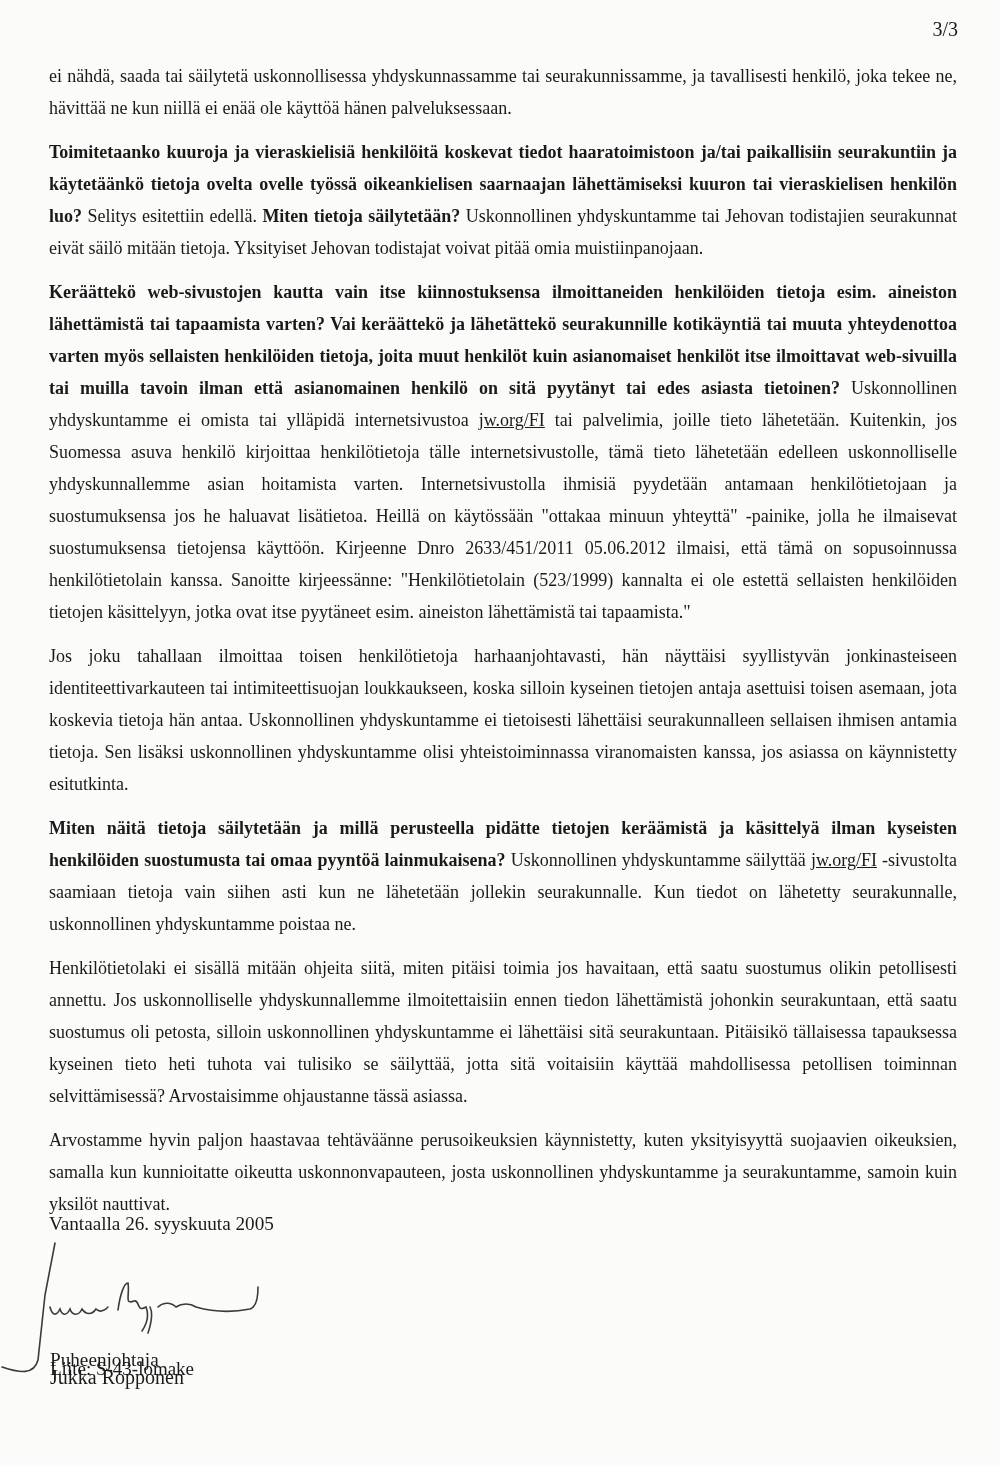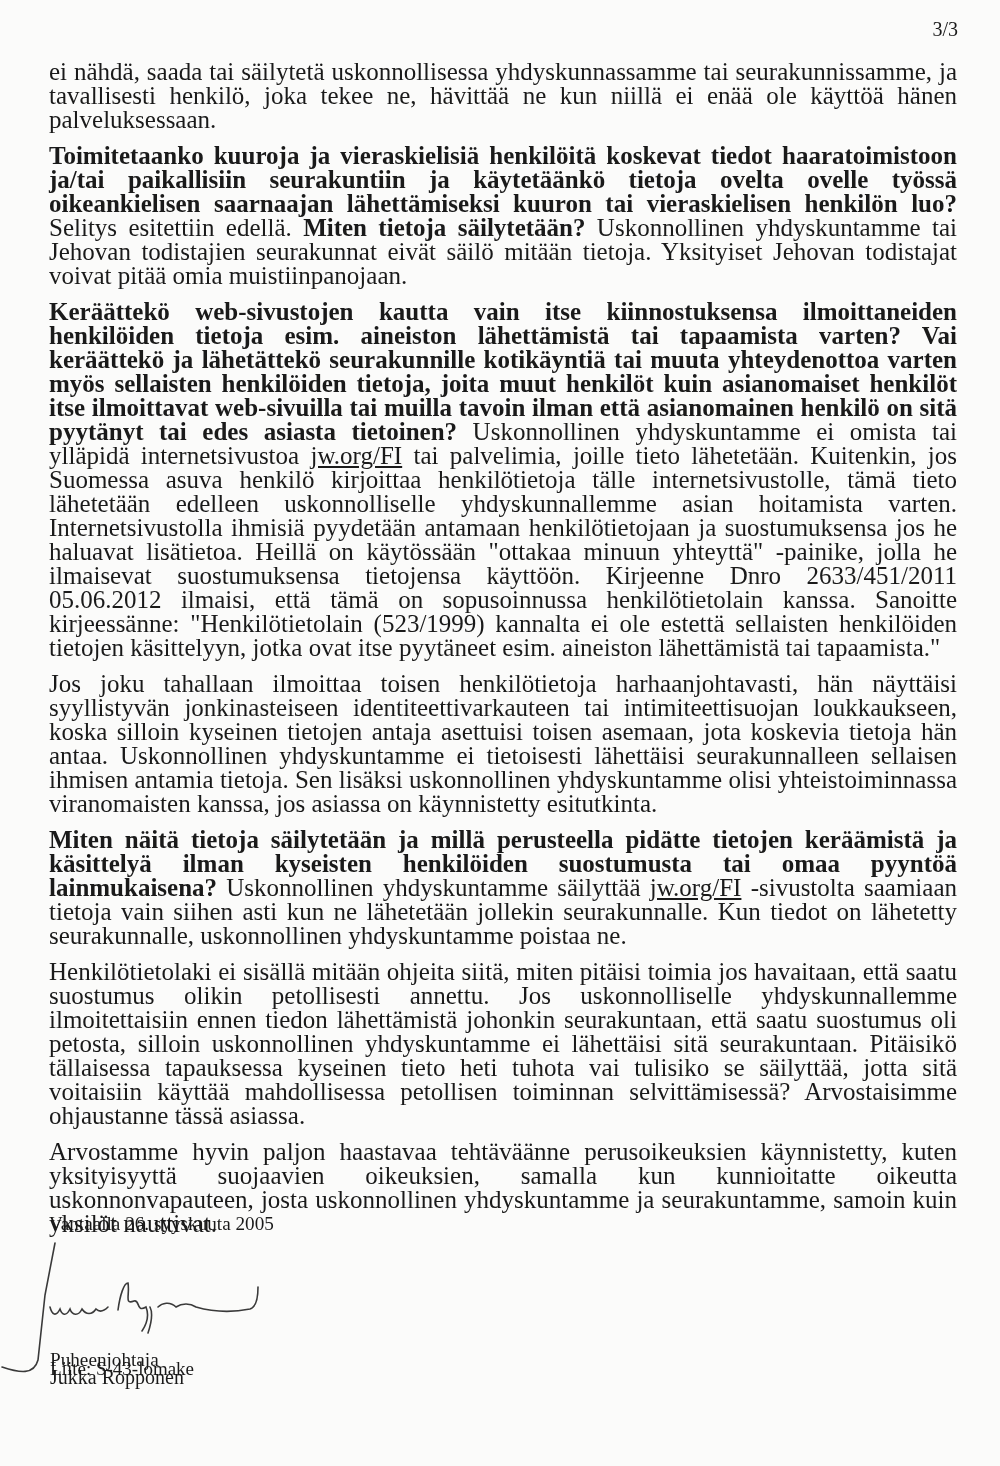--- a/index.html
+++ b/index.html
@@ -10,21 +10,21 @@
       overflow: hidden;
       font-family: "Liberation Serif", "DejaVu Serif", serif;
       color: #1a1a1a;
     }
     .page-number {
       position: absolute; top: 18px; right: 42px;
       font-size: 20px; font-weight: normal;
     }
     .content {
       position: absolute; left: 49px; top: 60px; width: 908px;
-      font-size: 25px; line-height: 24px;
+      font-size: 18px; line-height: 32px;
       text-align: justify;
     }
     .content p { margin: 0 0 12px 0; }
     .content b { font-weight: bold; }
     .link { text-decoration: underline; }
     .place-date { position: absolute; left: 49px; top: 1213px; font-size: 19.2px; }
     .signature { position: absolute; left: 0; top: 1235px; width: 300px; height: 150px; }
     .signer-name { position: absolute; left: 50px; top: 1366px; font-size: 20px; text-align: right; }
     .signer-title { position: absolute; left: 50px; top: 1349px; font-size: 19.2px; text-align: center; }
     .attachment { position: absolute; left: 50px; top: 1358px; font-size: 19px; }

